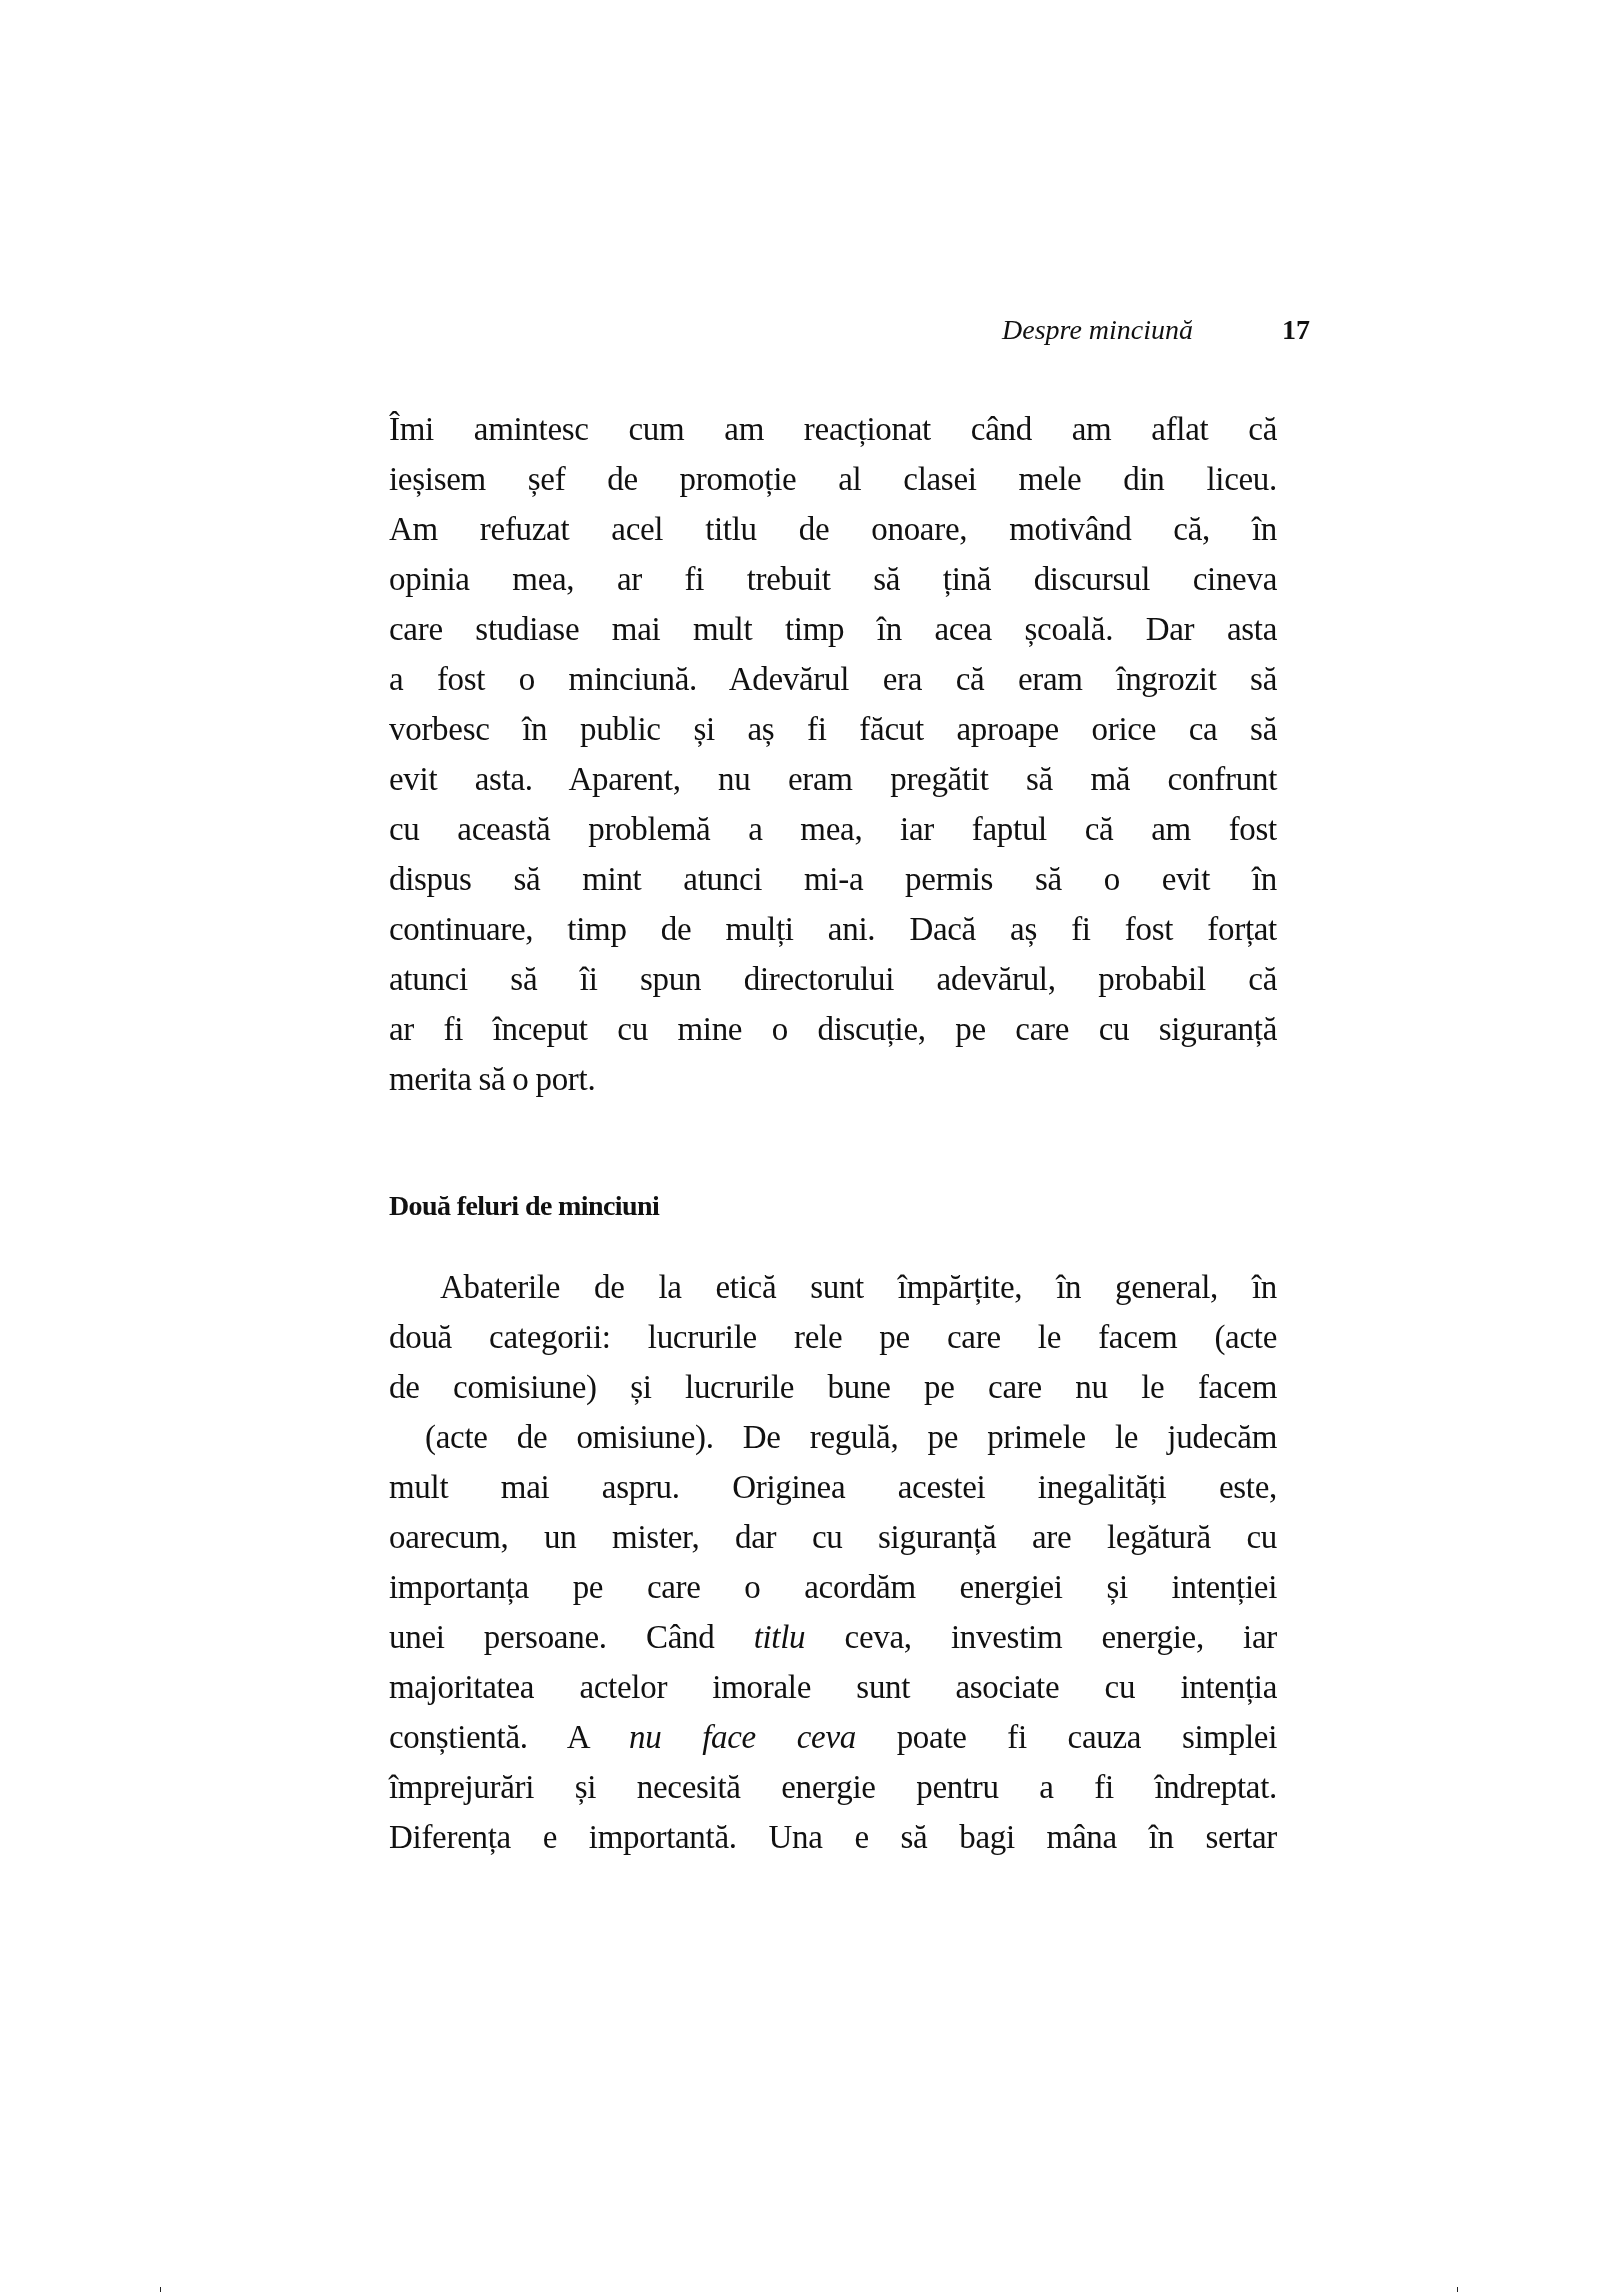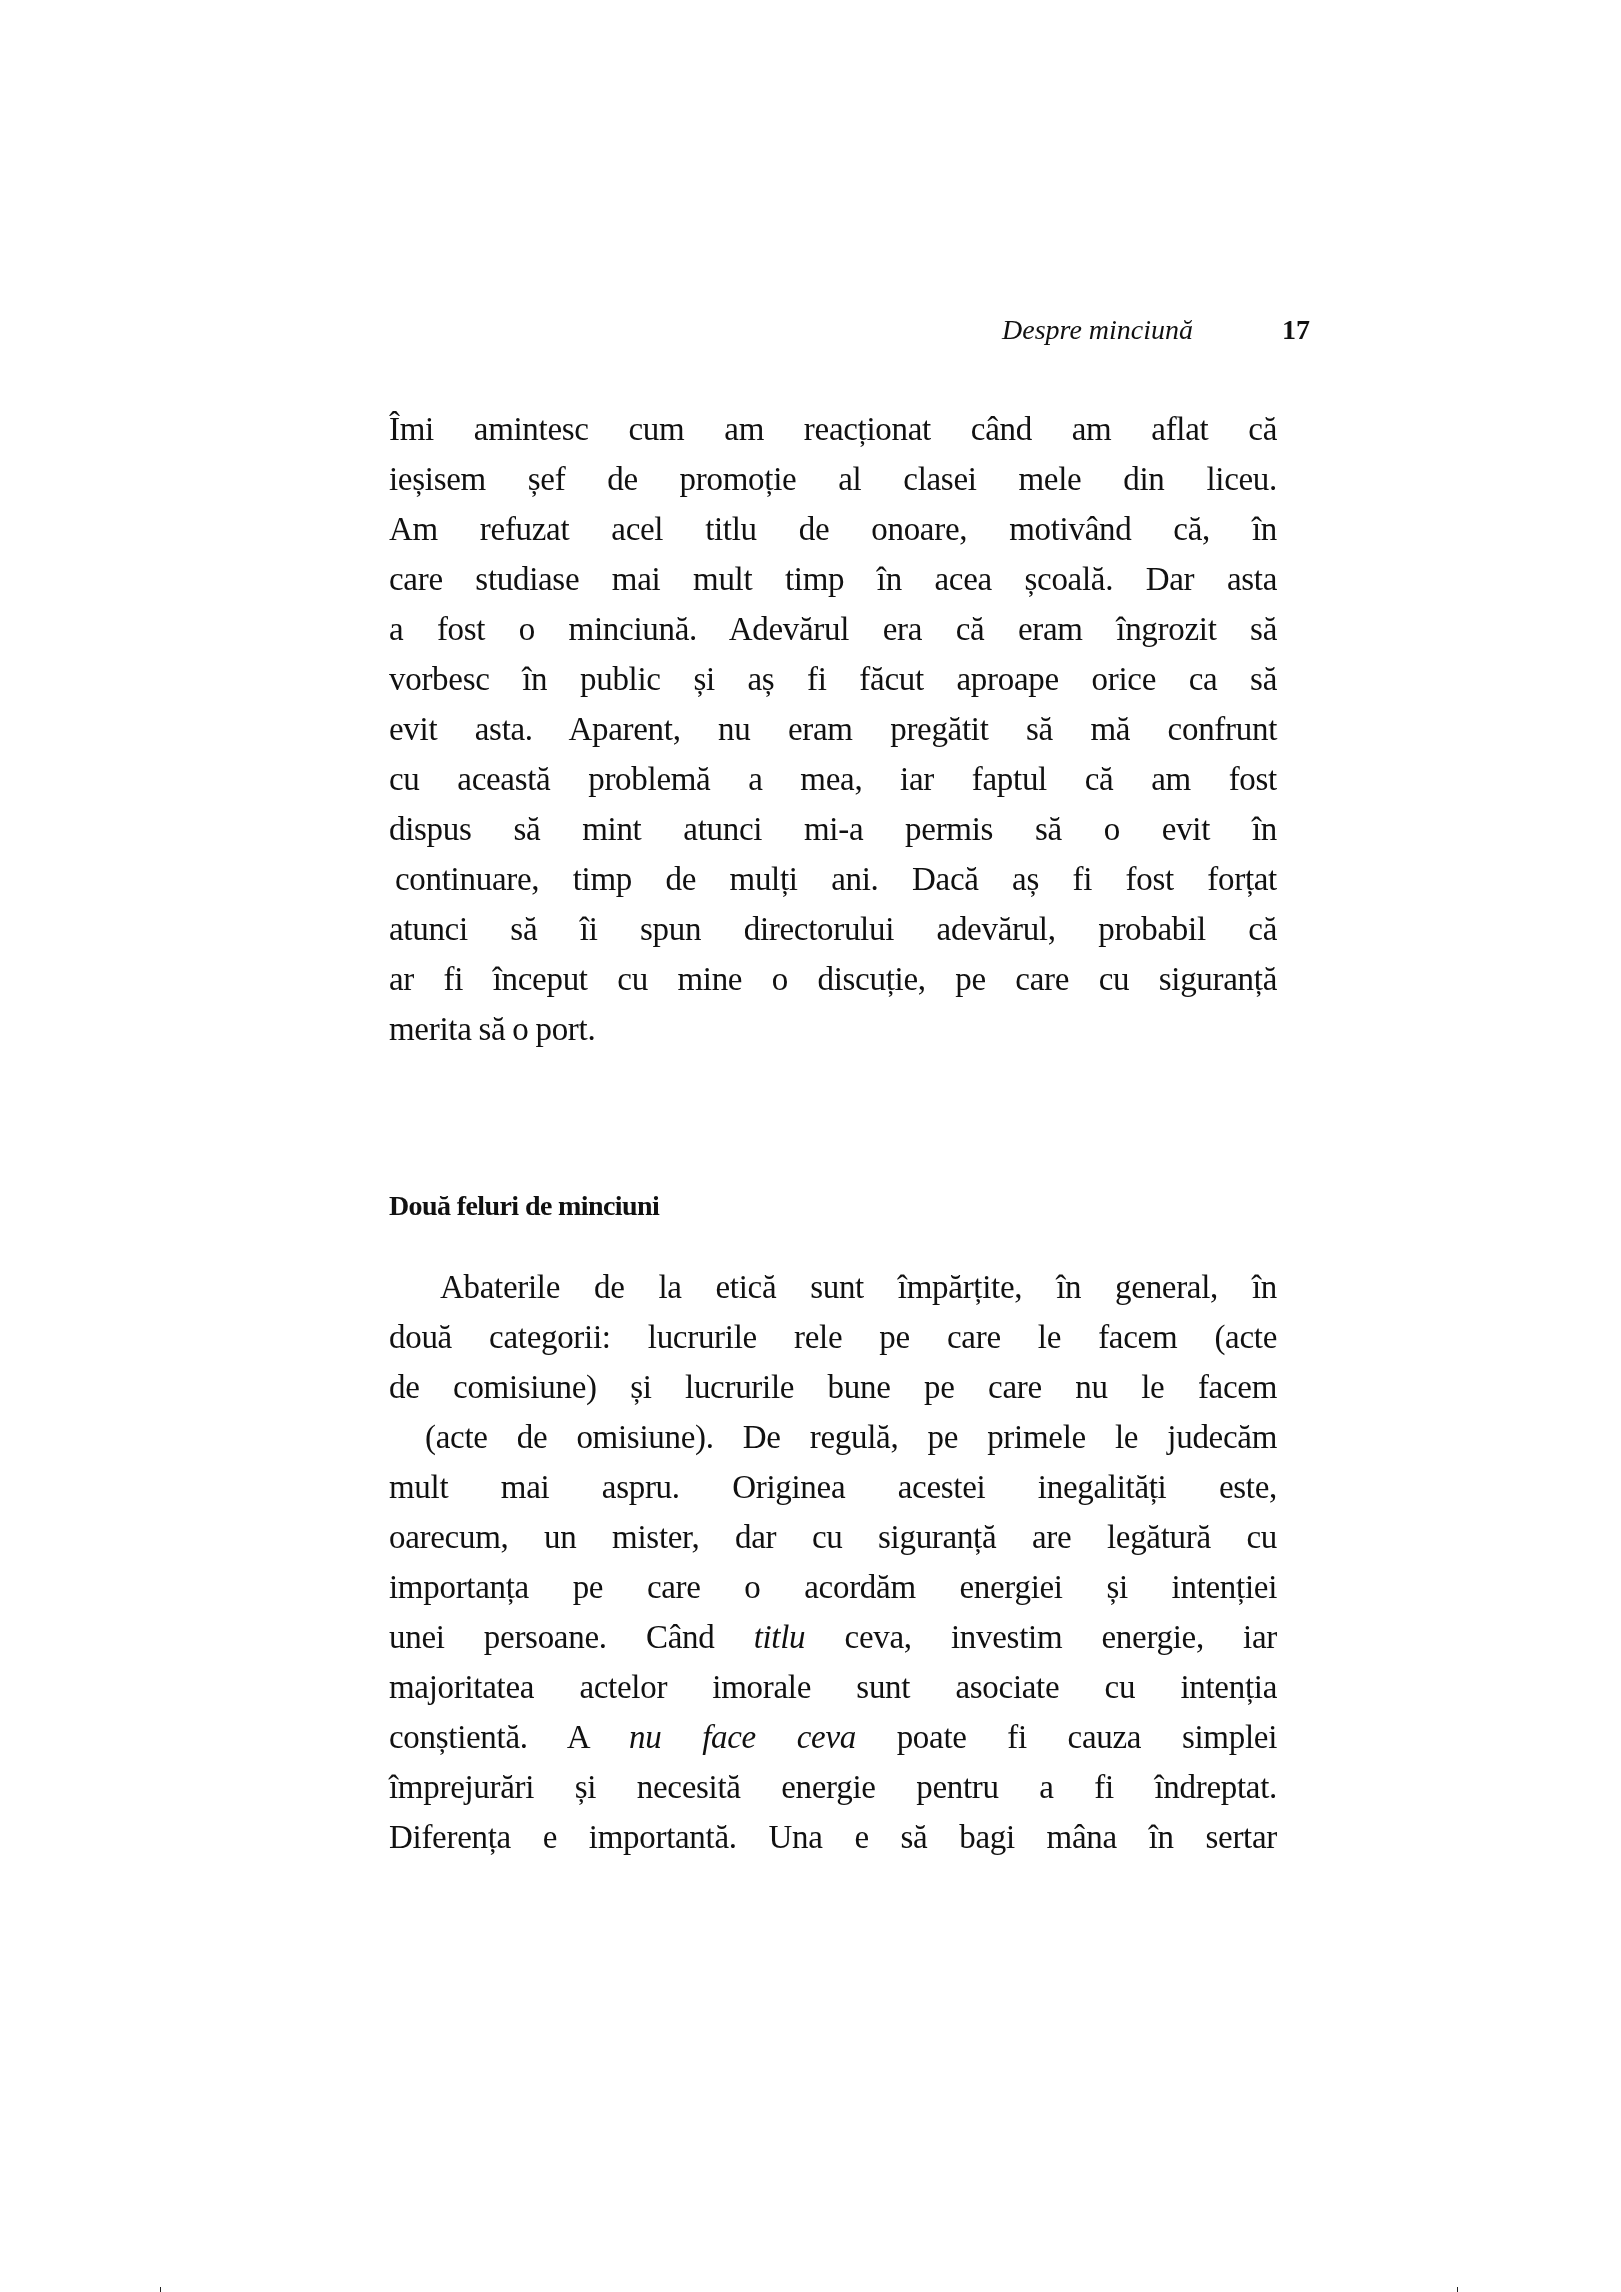--- a/index.html
+++ b/index.html
@@ -84,27 +84,28 @@
 
 <div class="running-head">
   <span class="running-title">Despre minciună</span>
   <span class="page-number">17</span>
 </div>
 
 <div class="text-block" id="para-1">
   <span class="line" style="display: block;">Îmi amintesc cum am reacționat când am aflat că</span>
   <span class="line" style="display: block;">ieșisem șef de promoție al clasei mele din liceu.</span>
   <span class="line" style="display: block;">Am refuzat acel titlu de onoare, motivând că, în</span>
+  <span class="line" style="display: block;">opinia mea, ar fi trebuit să țină discursul cineva</span>
   <span class="line" style="display: block;">care studiase mai mult timp în acea școală. Dar asta</span>
   <span class="line" style="display: block;">a fost o minciună. Adevărul era că eram îngrozit să</span>
   <span class="line" style="display: block;">vorbesc în public și aș fi făcut aproape orice ca să</span>
   <span class="line" style="display: block;">evit asta. Aparent, nu eram pregătit să mă confrunt</span>
   <span class="line" style="display: block;">cu această problemă a mea, iar faptul că am fost</span>
   <span class="line" style="display: block;">dispus să mint atunci mi-a permis să o evit în</span>
-  <span class="line" style="display: block; margin-left: 6px;">continuare, timp de mulți ani. Dacă aș fi fost forțat</span>
+  <span class="line" style="display: block;">continuare, timp de mulți ani. Dacă aș fi fost forțat</span>
   <span class="line" style="display: block;">atunci să îi spun directorului adevărul, probabil că</span>
   <span class="line" style="display: block;">ar fi început cu mine o discuție, pe care cu siguranță</span>
   <span class="line last" style="display: block;">merita să o port.</span>
 </div>
 
 <div class="text-block" id="heading">
   <h2 class="section-heading">Două feluri de minciuni</h2>
 </div>
 
 <div class="text-block" id="para-2">

